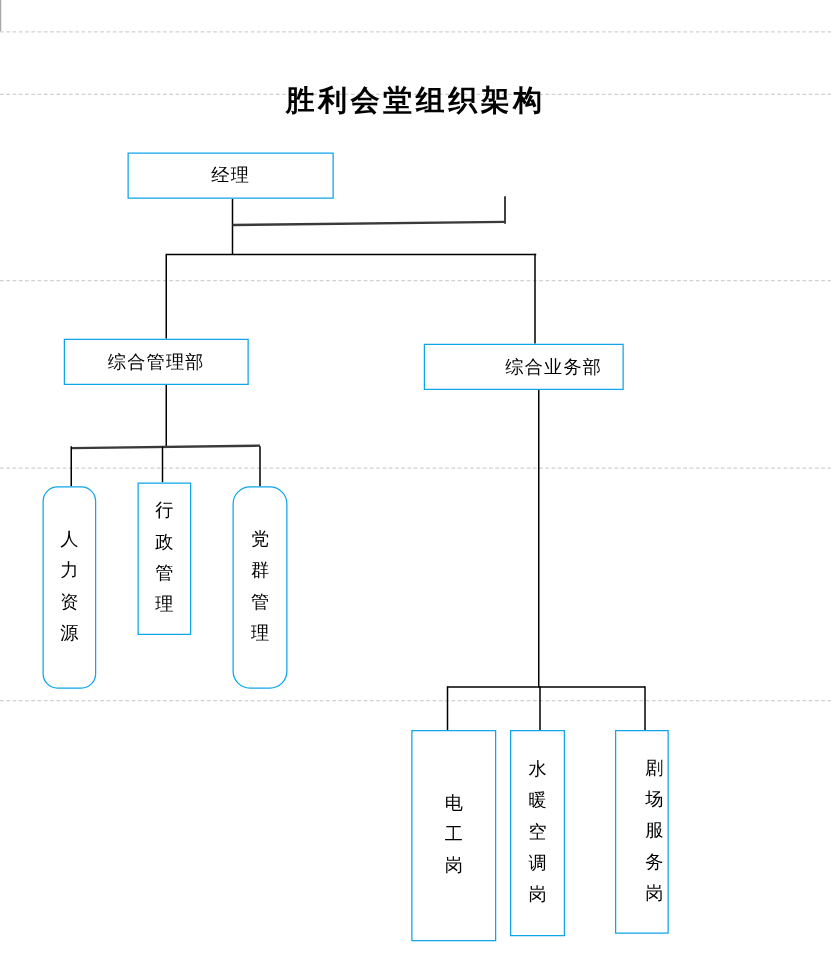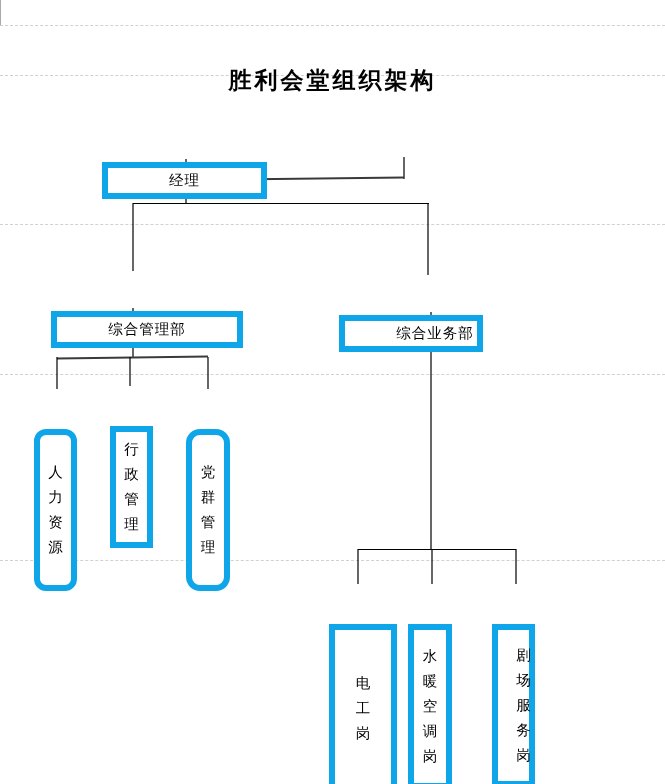--- a/index.html
+++ b/index.html
@@ -36,45 +36,44 @@
     line-height: 28px;
     white-space: nowrap;
     margin-top: 36px;
   }
   svg.connectors {
     position: absolute;
     left: 0; top: 0;
   }
   .node {
     position: absolute;
-    border: 6px solid #0ea5e9;
+    border: 1px solid #0ea5e9;
     background: #ffffff;
     display: flex;
     align-items: center;
     justify-content: center;
     font-size: 14.5px;
     box-sizing: border-box;
-    margin-top: 40px;
   }
   .node .hlabel {
     white-space: nowrap;
     letter-spacing: 1px;
   }
   .node .vlabel {
     width: 1em;
     word-break: break-all;
     line-height: 25px;
     text-align: center;
   }
   
   .n-manager          { left: 102px; top: 122px; width: 165px; height: 37px; }
   .n-party-secretary  { left: 346px; top: 119px; width: 166px; height: 38px; }
   
-  .n-general-mgmt     { left:  51px; top: 271px; width: 192px; height: 37px; }
-  .n-general-biz      { left: 339px; top: 275px; width: 144px; height: 37px; padding-left: 48px; }
+  .n-general-mgmt     { left:  51px; top: 271px; width: 148px; height: 37px; }
+  .n-general-biz      { left: 339px; top: 275px; width: 160px; height: 37px; padding-left: 48px; }
   
   .n-hr               { left:  34px; top: 389px; width: 43px; height: 162px; border-radius: 12px; }
   .n-admin            { left: 110px; top: 386px; width: 43px; height: 122px; }
   .n-party-mass       { left: 186px; top: 389px; width: 44px; height: 162px; border-radius: 14px; }
   
   .n-electrician      { left: 329px; top: 584px; width: 68px; height: 169px; }
   .n-hvac             { left: 408px; top: 584px; width: 44px; height: 165px; }
   .n-theater          { left: 492px; top: 584px; width: 43px; height: 163px; padding-left: 20px; }
 </style>
 </head>

